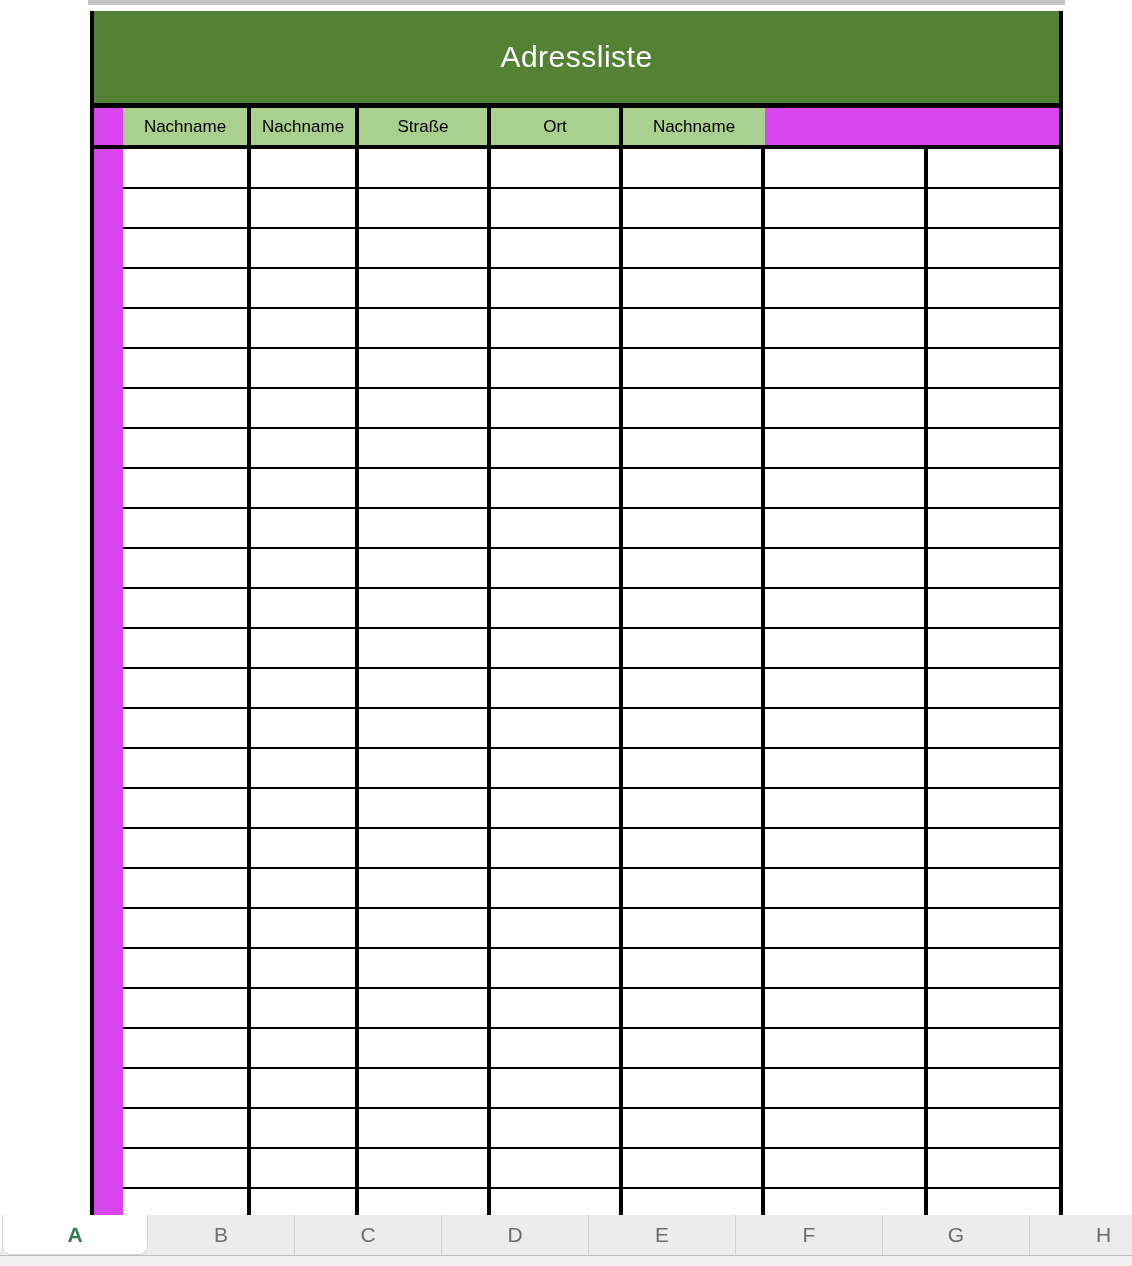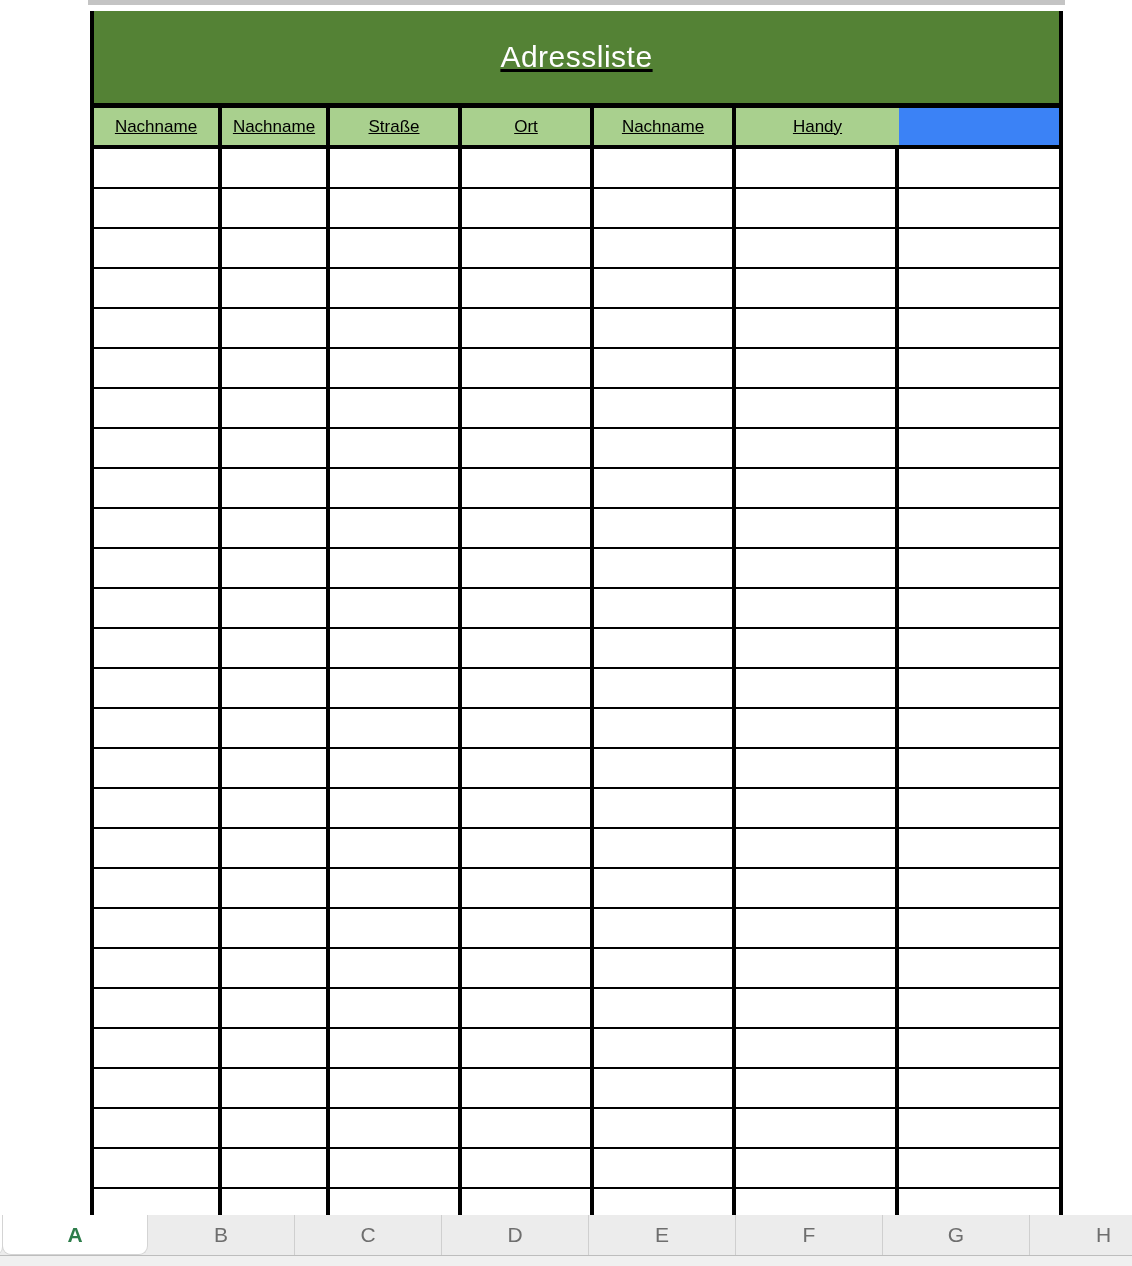--- a/index.html
+++ b/index.html
@@ -22,36 +22,36 @@
     position:absolute;left:88px;top:0;width:977px;height:5px;
     background:#c4c4c4;
   }
   
   .sheet{
     position:absolute;left:90px;top:11px;
     width:973px;height:1204px;
     border-left:4px solid var(--grid-black);
     border-right:4px solid var(--grid-black);
     overflow:hidden;
-    background:#3b82f6;
-    text-decoration:underline;
+    background:#d946ef;
   }
   .banner{
     height:92px;
     background:var(--banner-green);
     display:flex;align-items:center;justify-content:center;
   }
   .banner-title{
     color:#ffffff;font-size:30px;font-weight:400;letter-spacing:0.5px;
   }
   .sep-thick{height:5px;background:var(--grid-black);}
   .sep-med{height:4px;background:var(--grid-black);}
   .grid-row{
     display:grid;
     grid-template-columns:128px 108px 132px 132px 142px 163px 1fr;
+    margin-left:29px;
   }
   .header-row{height:37px;}
   .header-cell{
     background:var(--header-green);
     border-right:4px solid var(--grid-black);
     display:flex;align-items:center;justify-content:center;
     font-size:17px;color:#000000;
   }
   .header-cell:last-child{border-right:none;}
   .body-row{
@@ -112,21 +112,20 @@
     <div class="banner">
       <span class="banner-title">Adressliste</span>
     </div>
     <div class="sep-thick"></div>
     <div class="grid-row header-row" id="header-row">
         <div class="header-cell">Nachname</div>
         <div class="header-cell">Nachname</div>
         <div class="header-cell">Straße</div>
         <div class="header-cell">Ort</div>
         <div class="header-cell">Nachname</div>
-        <div class="header-cell">Handy</div>
       </div>
     <div class="sep-med"></div>
     <div id="table-body">
         <div class="grid-row body-row">
           <div class="body-cell"></div>
           <div class="body-cell"></div>
           <div class="body-cell"></div>
           <div class="body-cell"></div>
           <div class="body-cell"></div>
           <div class="body-cell"></div>

